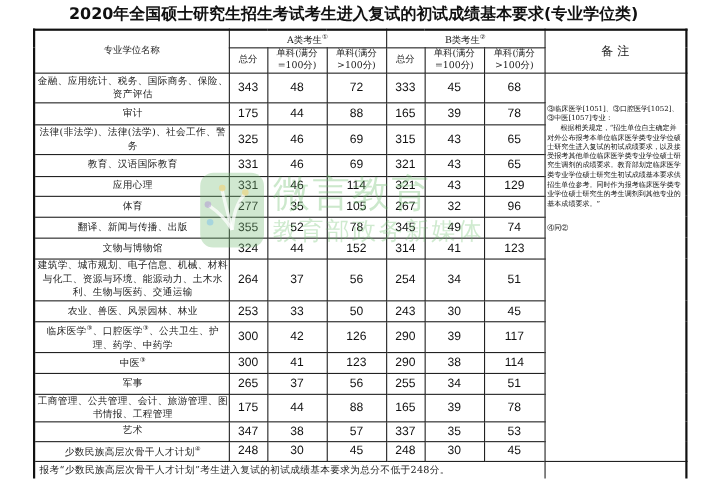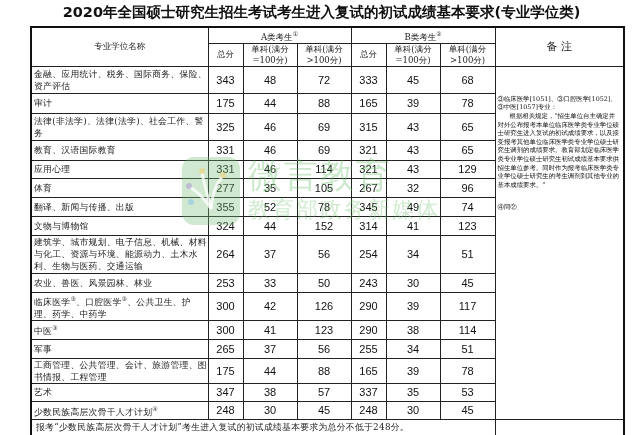--- a/index.html
+++ b/index.html
@@ -6,21 +6,21 @@
   body { width: 643px; height: 435px; position: relative; overflow: hidden;
          font-family: "DejaVu Serif", serif; color: #111; }
   .title { position: absolute; left: 0; top: 3px; width: 643px; text-align: center;
            font-family: "DejaVu Sans", sans-serif; font-size: 14.5px; font-weight: bold; letter-spacing: 0px; color: #111; }
   table.main { position: absolute; left: 30px; top: 26px; border-collapse: collapse;
                table-layout: fixed; width: 593px; }
   table.main td, table.main th { border: 1px solid #222; padding: 0; font-weight: normal; }
   table.main { border: 2px solid #111; }
   .hdr { font-size: 8.5px; text-align: center; line-height: 11px; color: #222; }
   .hdr sup { font-size: 6px; }
-  .name { font-size: 8.8px; text-align: left; padding-left: 2px !important; line-height: 12px; color: #222; letter-spacing: 0.3px; }
+  .name { font-size: 8.8px; text-align: center; padding-left: 2px !important; line-height: 12px; color: #222; letter-spacing: 0.3px; }
   .name sup { font-size: 6px; }
   .num { font-family: "Liberation Sans", sans-serif; font-size: 11px; text-align: center; color: #111; }
   .note { font-size: 6.4px; line-height: 8.6px; vertical-align: top; padding: 0 2px !important; color: #111; font-weight: bold; }
   .note .p { margin: 0; }
   .note .indent { text-indent: 12px; }
   .note .gap { height: 28px; }
   .footer { font-size: 8.8px; text-align: left; padding-left: 4px !important; color: #222; letter-spacing: 0.3px; }
   .watermark { position: absolute; left: 182px; top: 155px; width: 260px; height: 80px; pointer-events: none; }
   .wm-logo { position: absolute; left: 0; top: 2px; width: 58px; height: 68px; border-radius: 12px; background: rgba(120,190,120,0.35); }
   .wm-t1 { position: absolute; left: 66px; top: -2px; font-family: "DejaVu Sans", sans-serif; font-size: 34px; color: rgba(110,190,110,0.35); letter-spacing: 2px; white-space: nowrap; }

